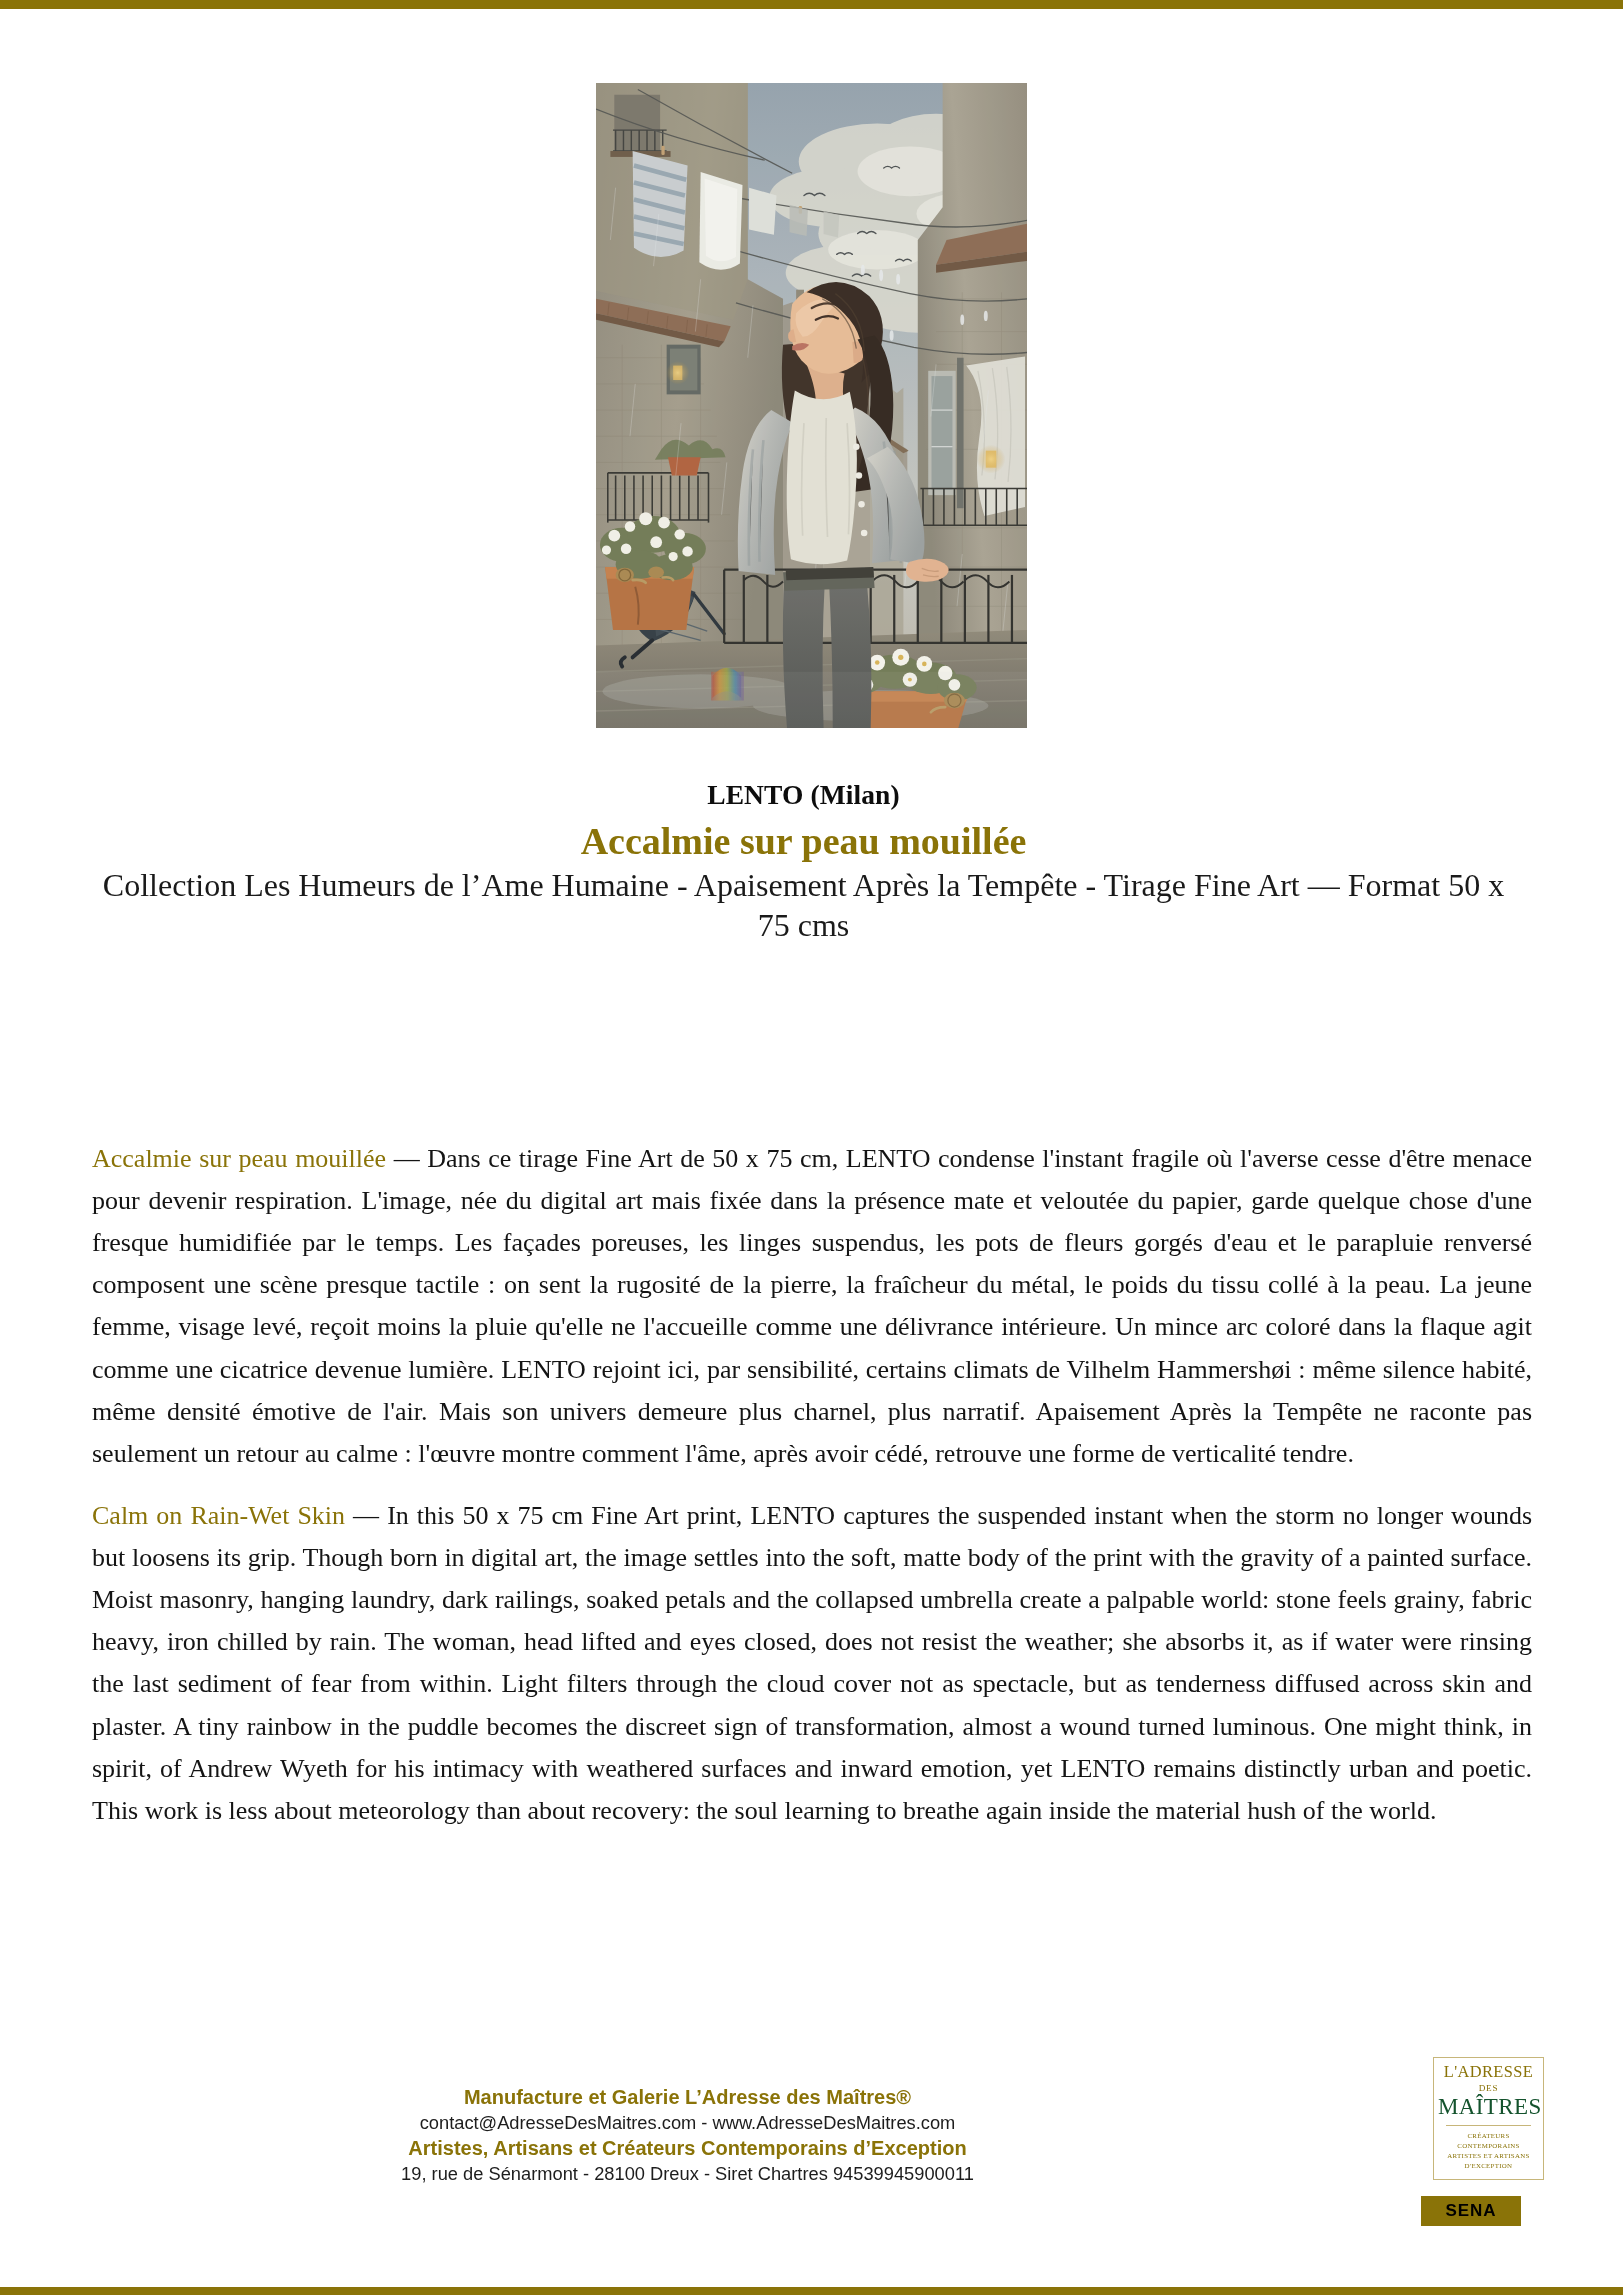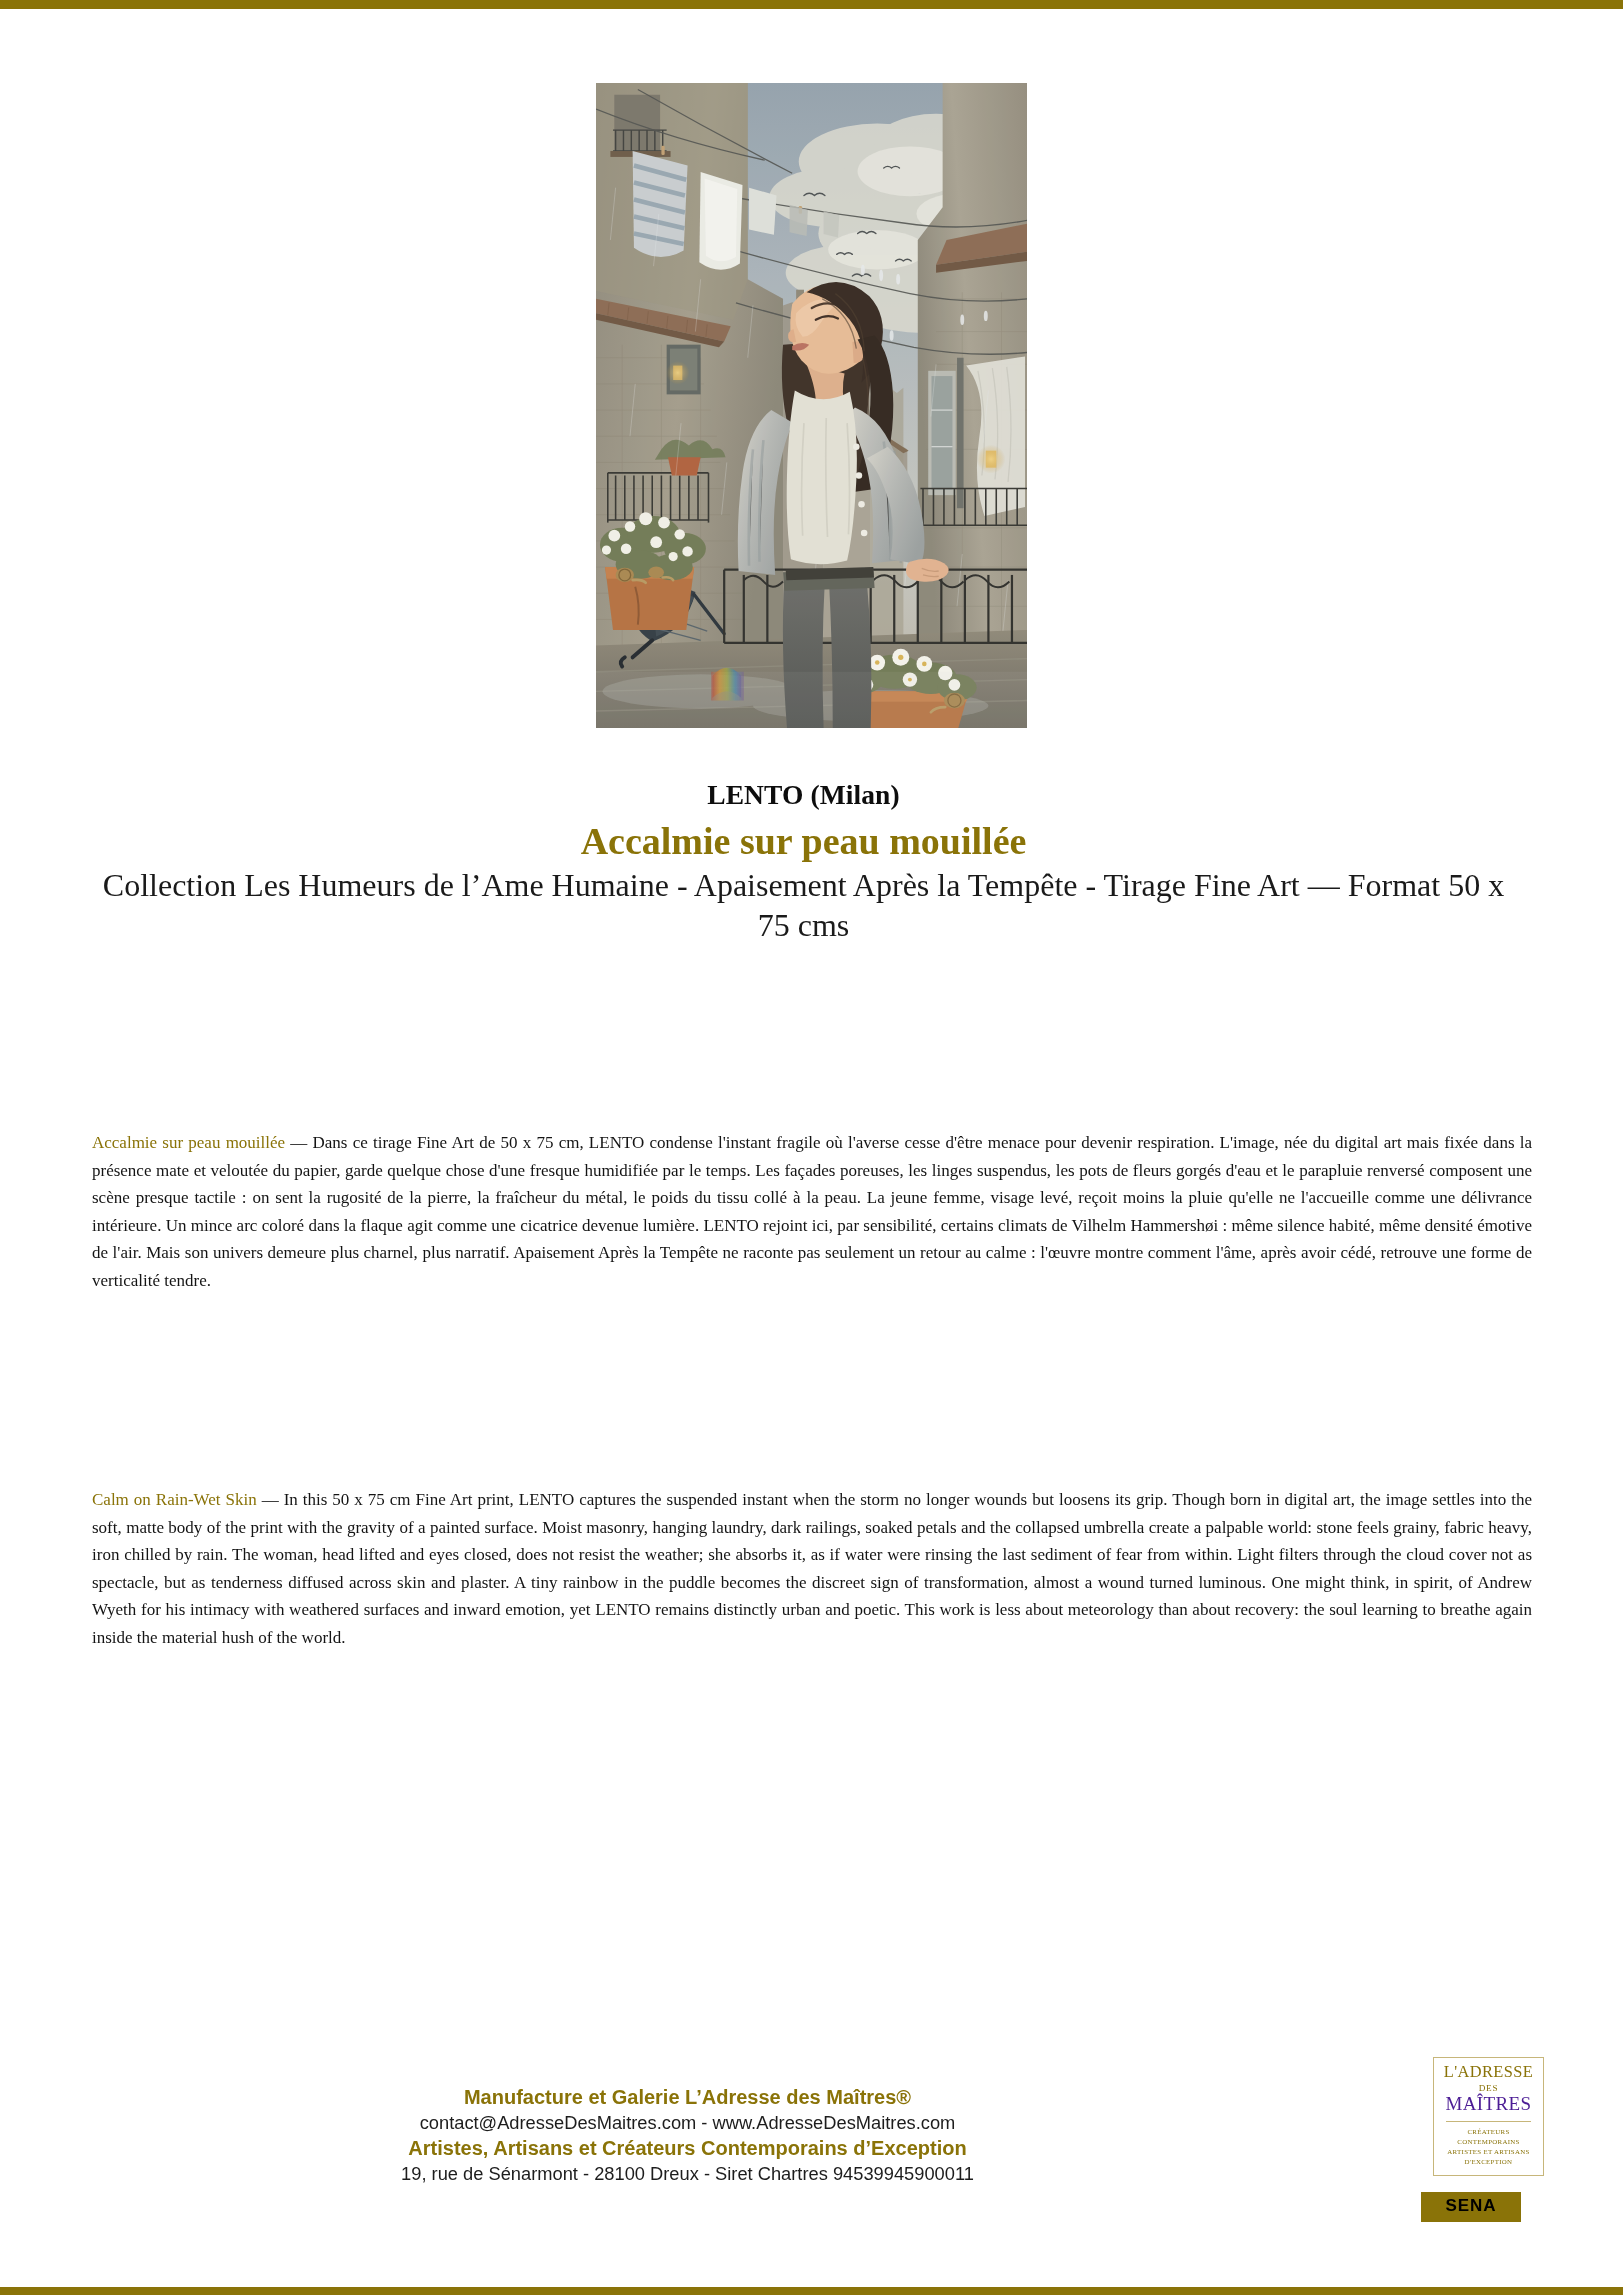--- a/index.html
+++ b/index.html
@@ -81,21 +81,21 @@
     position: absolute;
     left: 92px;
     width: 1440px;
   }
   .copy.fr { top: 1112px; }
   .copy.en { top: 1469px; }
 
   .para {
     text-align: justify;
     text-justify: inter-word;
-    font-size: 17px;
+    font-size: 26px;
     line-height: 1.62;
     color: #141414;
     hyphens: none;
   }
   .para .lead {
     color: #8a7308;
   }
 
   
   .footer {
@@ -138,22 +138,22 @@
     line-height: 1.1;
   }
   .brand-l2 {
     color: #8a7308;
     font-size: 9.2px;
     letter-spacing: 0.7px;
     margin-top: 2px;
     line-height: 1.1;
   }
   .brand-l3 {
-    color: #4c1d95;
-    font-size: 19px;
+    color: #14532d;
+    font-size: 23px;
     letter-spacing: 0.4px;
     margin-top: 0.7px;
     line-height: 1.1;
   }
   .brand-divider {
     height: 0.7px;
     background: #c7b67a;
     margin: 5.9px 7.9px 5.2px;
   }
   .brand-sub {

